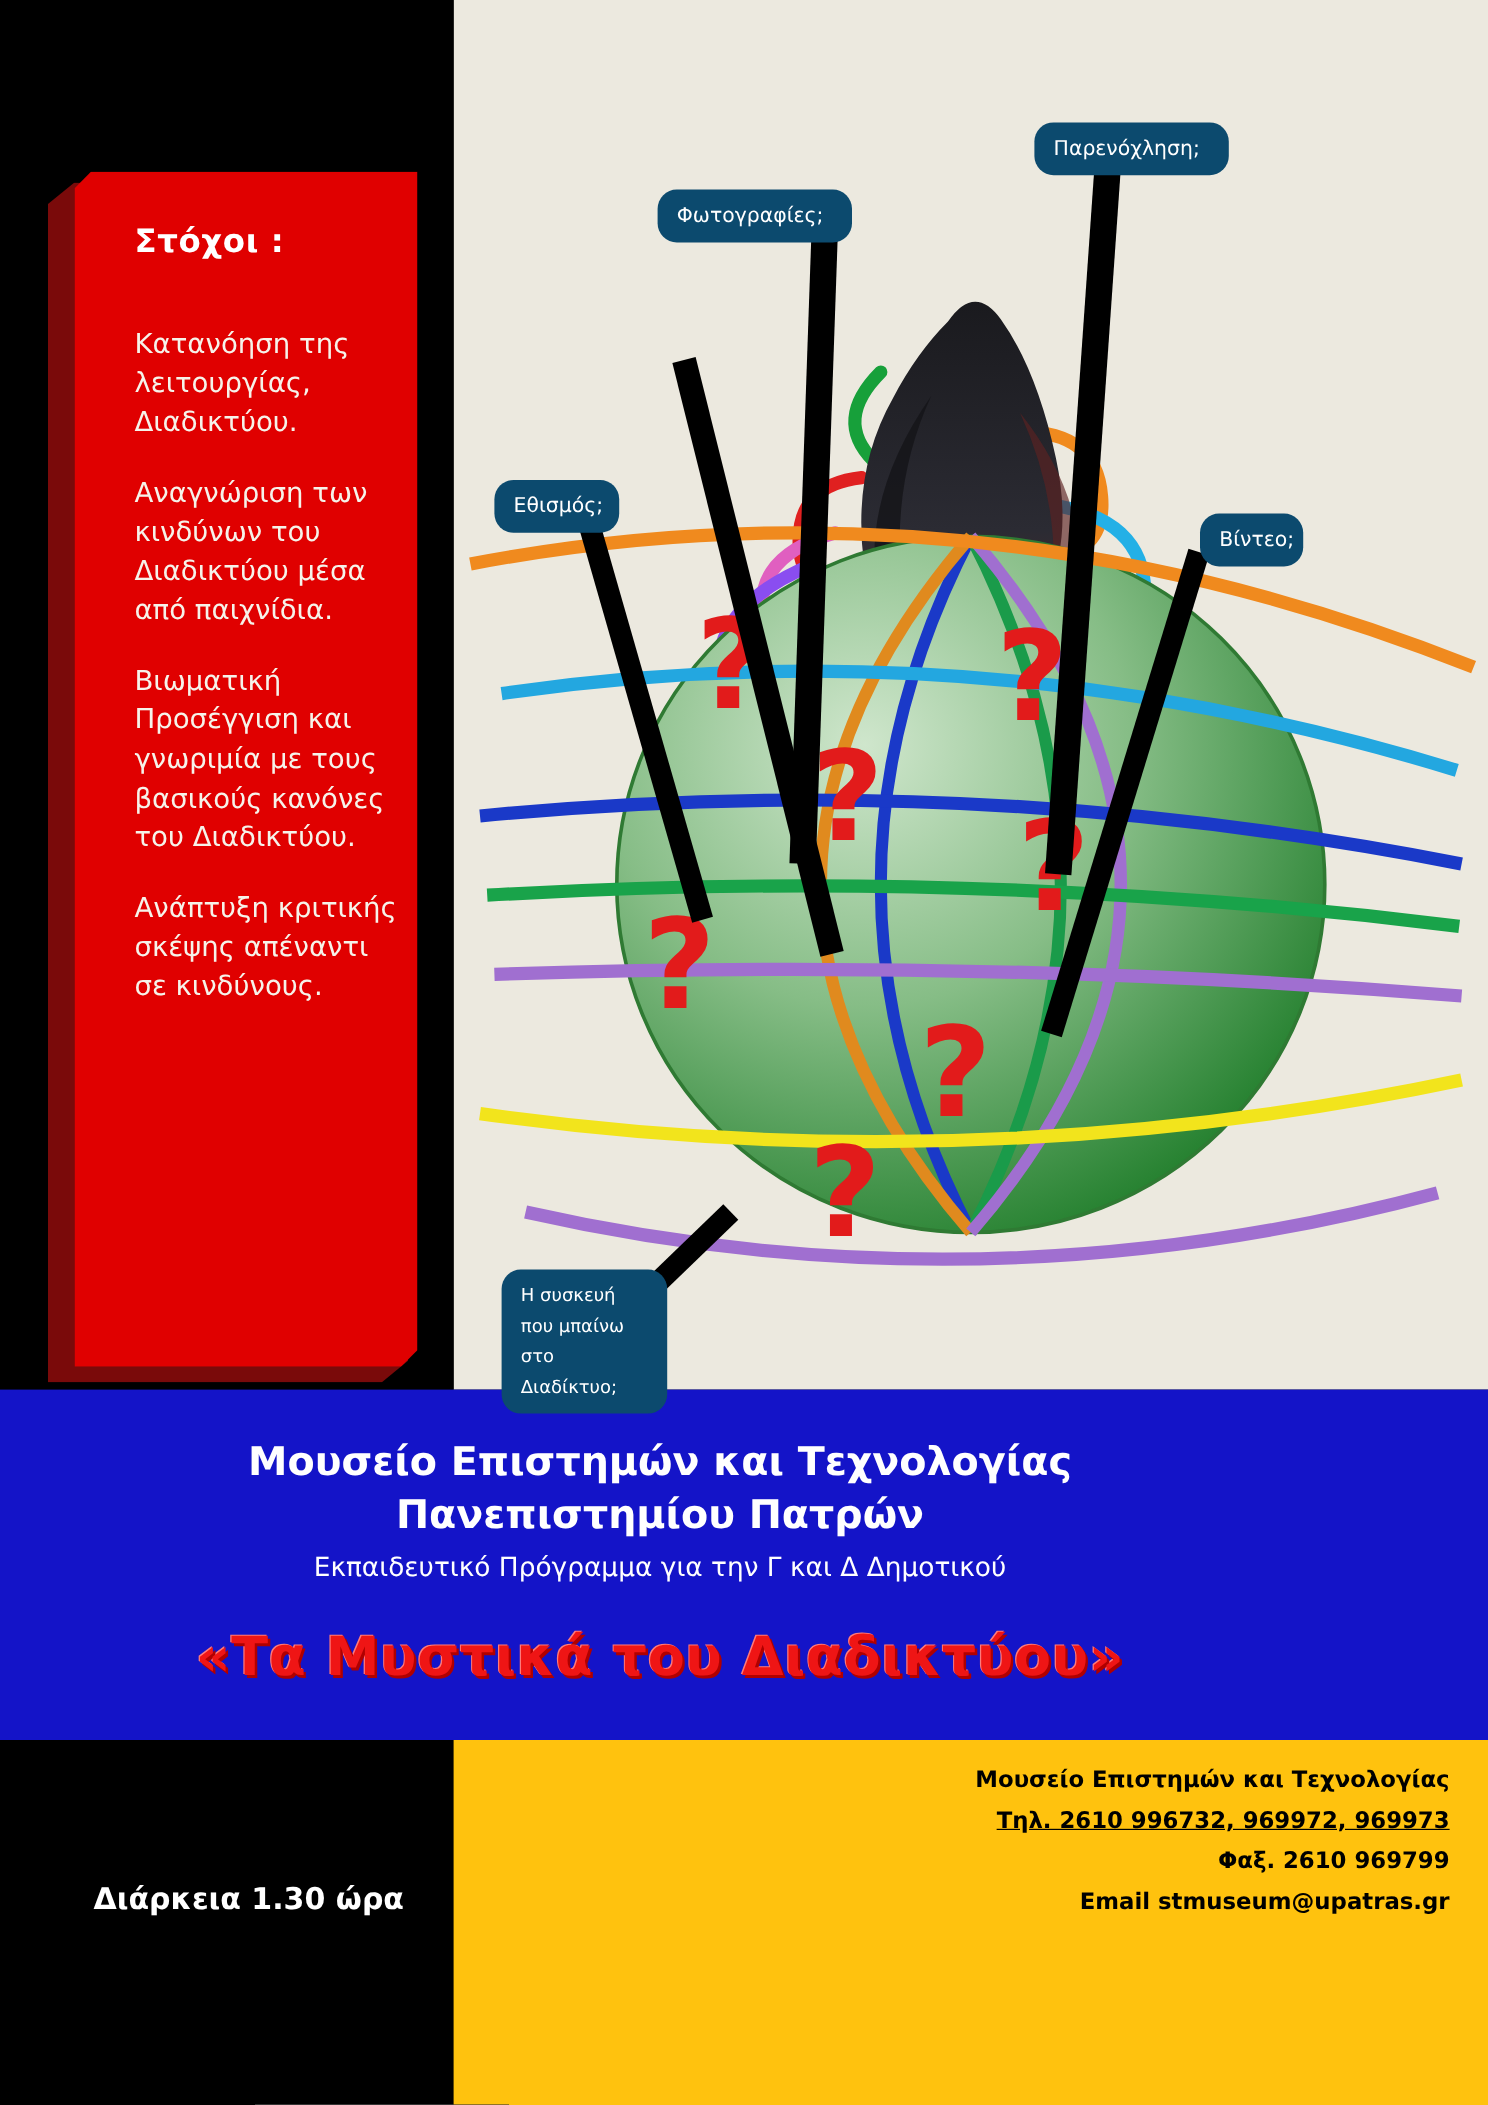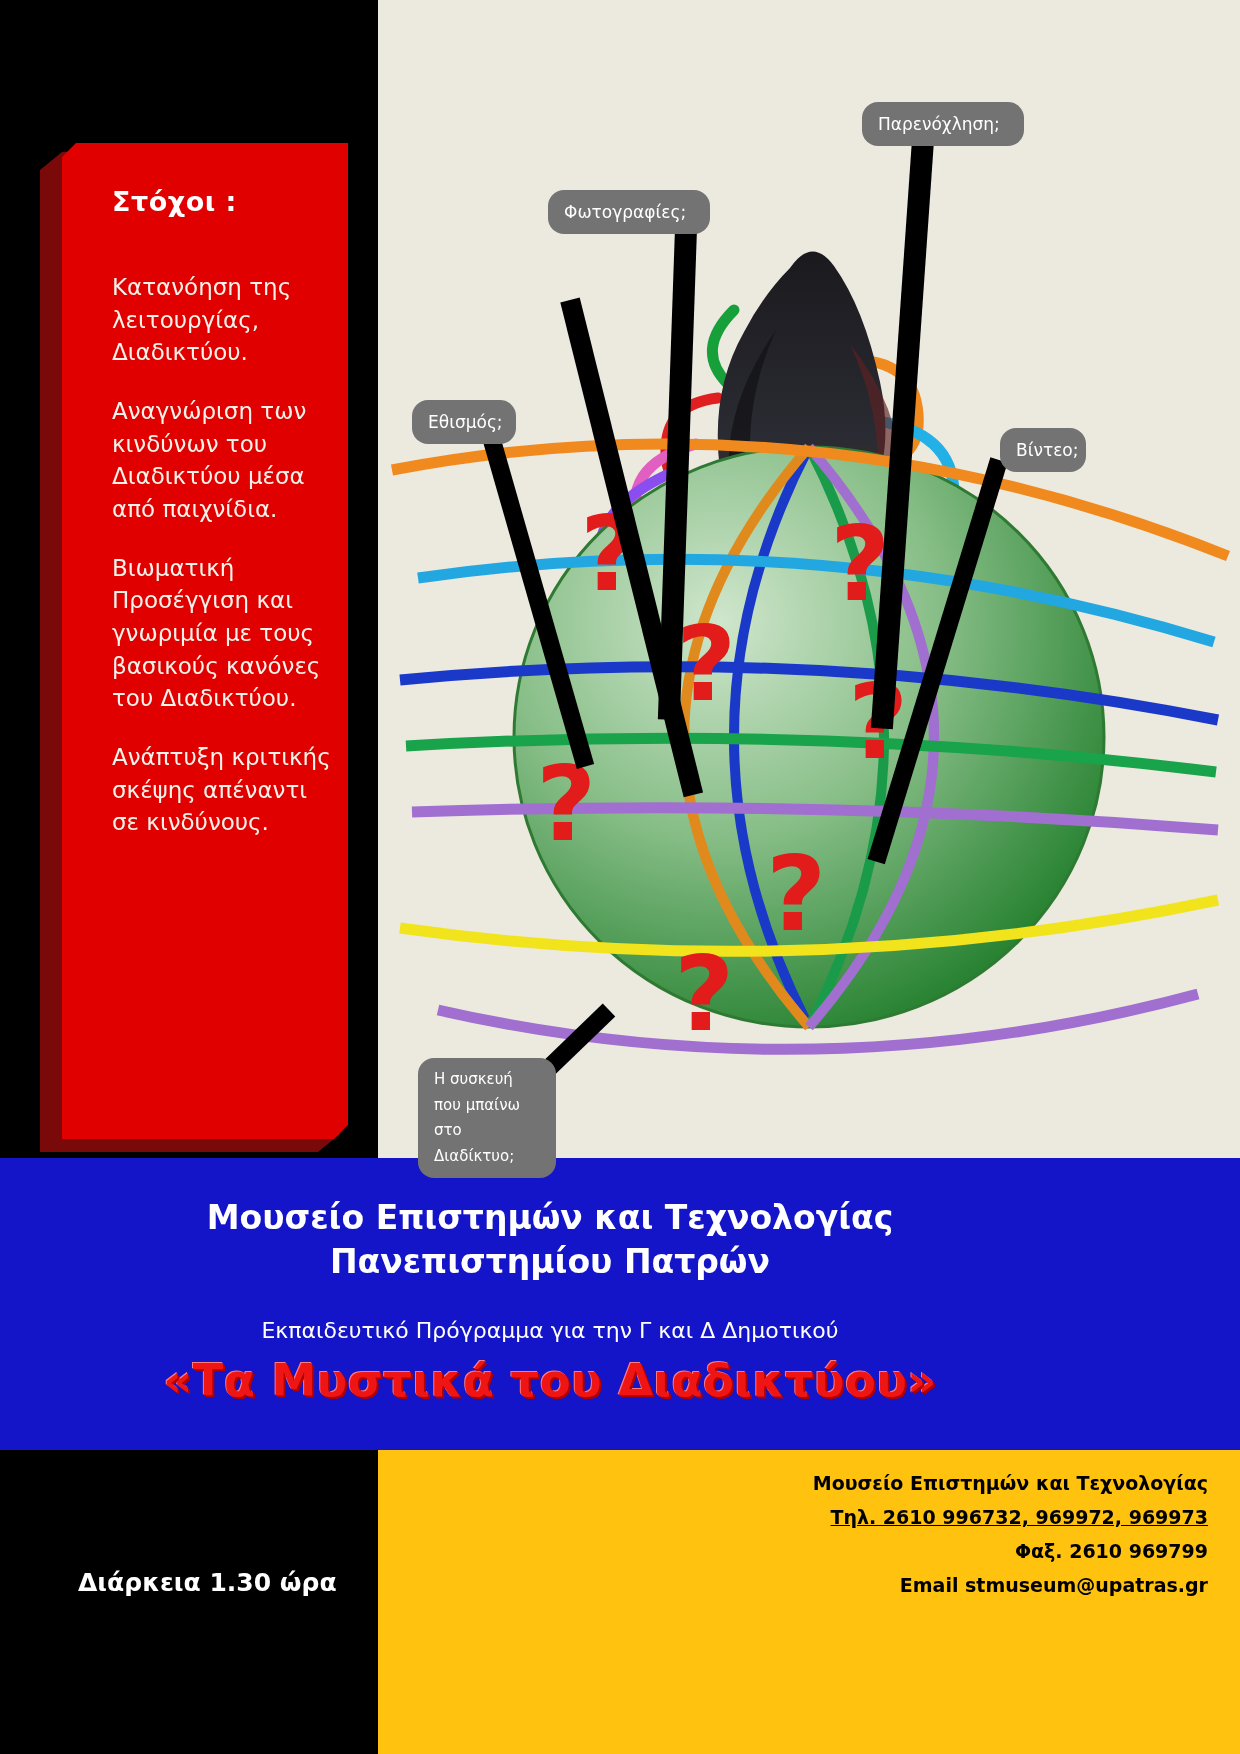--- a/index.html
+++ b/index.html
@@ -17,31 +17,31 @@
   .redpanel{position:absolute;left:62px;top:143px;width:286px;height:996px;background:#e00000;
             clip-path:polygon(0 14px,14px 0,286px 0,286px 982px,272px 996px,0 996px);}
   .redinner{position:absolute;left:112px;top:186px;width:220px;color:#f4f1e8;}
   .goals-title{font-weight:bold;font-size:27px;letter-spacing:.5px;margin:0 0 54px 0;color:#fff;}
   .goal{font-size:23px;line-height:1.42;margin:0 0 26px 0;color:#f6f3ea;}
 
   
   .globewrap{position:absolute;left:378px;top:0;width:862px;height:1158px;}
 
   
-  .bubble{position:absolute;background:#737373;color:#fff;border-radius:16px;
+  .bubble{position:absolute;background:#0c4a6e;color:#fff;border-radius:16px;
           font-size:17px;line-height:1.55;padding:9px 16px;box-sizing:border-box;z-index:40;}
   .tail{position:absolute;background:#000;z-index:35;transform-origin:top center;}
 
   
   .bluebar{position:absolute;left:0;top:1158px;width:1240px;height:292px;background:#1414c8;}
   .bb-l1{position:absolute;left:0;top:40px;width:1100px;text-align:center;color:#fff;
          font-size:33px;font-weight:bold;}
   .bb-l2{position:absolute;left:0;top:84px;width:1100px;text-align:center;color:#fff;
          font-size:33px;font-weight:bold;}
-  .bb-sub{position:absolute;left:0;top:136px;width:1100px;text-align:center;color:#fff;font-size:22px;margin-top:24px;}
+  .bb-sub{position:absolute;left:0;top:136px;width:1100px;text-align:center;color:#fff;font-size:22px;}
   .bb-title{position:absolute;left:0;top:196px;width:1100px;text-align:center;
             font-size:45px;font-weight:bold;color:#ef1515;
             text-shadow:2px 2px 0 #b00000,-1px -1px 0 #ff7a7a;letter-spacing:.5px;}
 
   
   .footzone{position:absolute;left:0;top:1450px;width:1240px;height:304px;background:#000;}
   .yellowbox{position:absolute;left:378px;top:1450px;width:862px;height:304px;background:#ffc20e;}
   .yrow{position:absolute;right:32px;color:#000;font-size:19px;font-weight:bold;text-align:right;white-space:nowrap;}
   .duration{position:absolute;left:78px;top:1568px;color:#fff;font-size:25px;font-weight:bold;}
 </style>
@@ -136,21 +136,21 @@
   <div class="tail" style="left:676px;top:200px;width:22px;height:520px;transform:rotate(2deg);"></div>
   <div class="tail" style="left:912px;top:140px;width:22px;height:590px;transform:rotate(4deg);"></div>
   <div class="tail" style="left:990px;top:460px;width:18px;height:420px;transform:rotate(17deg);"></div>
   <div class="tail" style="left:600px;top:1010px;width:18px;height:120px;transform:rotate(46deg);"></div>
 
   <div class="bubble" style="left:412px;top:400px;width:104px;">
     <span>Εθισμός;</span>
   </div>
 
 
-  <div class="bubble" style="left:548px;top:158px;width:162px;margin-top:32px;">
+  <div class="bubble" style="left:548px;top:158px;width:162px;">
     <span>Φωτογραφίες;</span>
   </div>
 
   <div class="bubble" style="left:862px;top:102px;width:162px;">
     <span>Παρενόχληση;</span>
   </div>
 
   <div class="bubble" style="left:1000px;top:428px;width:86px;">
     <span>Βίντεο;</span>
   </div>

